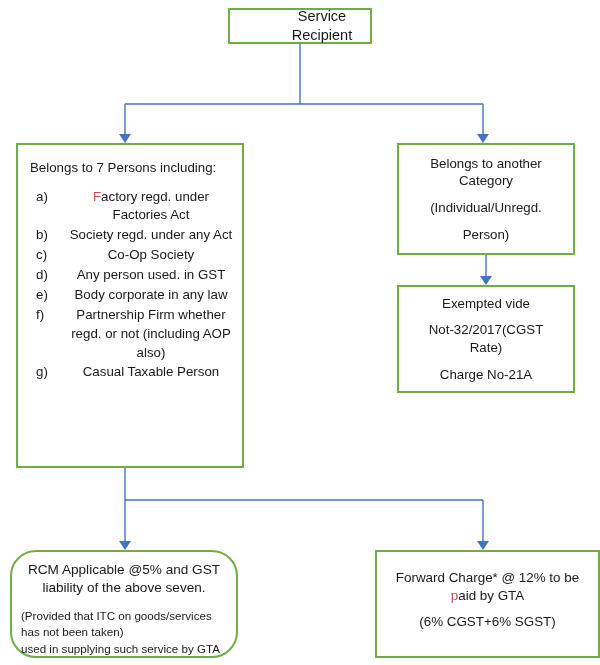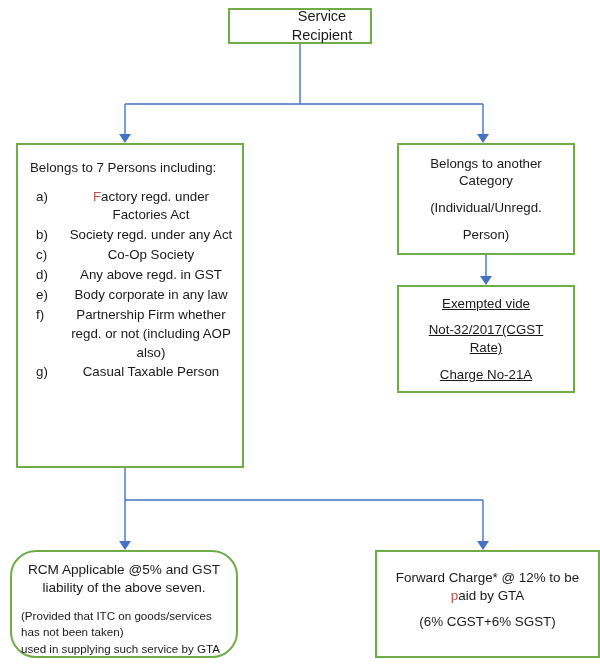--- a/index.html
+++ b/index.html
@@ -111,37 +111,37 @@
   <div class="box" id="box-root" style="border-color: rgb(112, 173, 71);">
     <span class="ln">Service Recipient</span>
   </div>
 
   <div class="box" id="box-seven" style="border-color: rgb(112, 173, 71);">
     <span class="heading">Belongs to 7 Persons including:</span>
     <ol>
       <li><span class="redchar" style="color: rgb(192, 80, 77);">F</span><span>actory regd. under Factories Act</span></li>
       <li><span>Society regd. under any Act</span></li>
       <li><span>Co-Op Society</span></li>
-      <li><span>Any above regd. in GST</span></li>
+      <li><span>Any person used. in GST</span></li>
       <li><span>Body corporate in any law</span></li>
       <li><span>Partnership Firm whether regd. or not (including AOP also)</span></li>
       <li><span>Casual Taxable Person</span></li>
     </ol>
   </div>
 
   <div class="box" id="box-another" style="border-color: rgb(112, 173, 71);">
     <span class="ln">Belongs to another</span>
     <span class="ln">Category</span>
     <span class="gap"></span>
     <span class="ln">(Individual/Unregd.</span>
     <span class="gap"></span>
     <span class="ln">Person)</span>
   </div>
 
-  <div class="box" id="box-exempt" style="border-color: rgb(112, 173, 71); text-decoration: underline;">
+  <div class="box" id="box-exempt" style="border-color: rgb(112, 173, 71);">
     <span class="ln">Exempted vide</span>
     <span class="gap"></span>
     <span class="ln">Not-32/2017(CGST</span>
     <span class="ln">Rate)</span>
     <span class="gap"></span>
     <span class="ln">Charge No-21A</span>
   </div>
 
   <div class="box" id="box-rcm" style="border-color: rgb(112, 173, 71); border-radius: 26px;">
     <span class="bigline">RCM Applicable @5% and GST</span>

